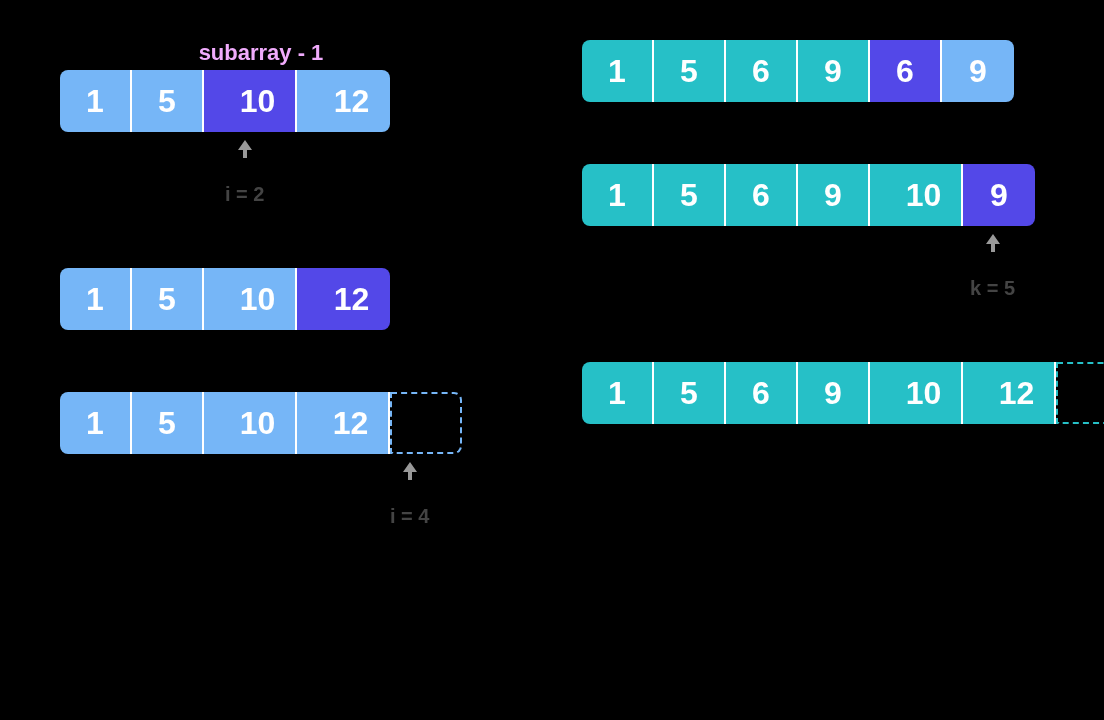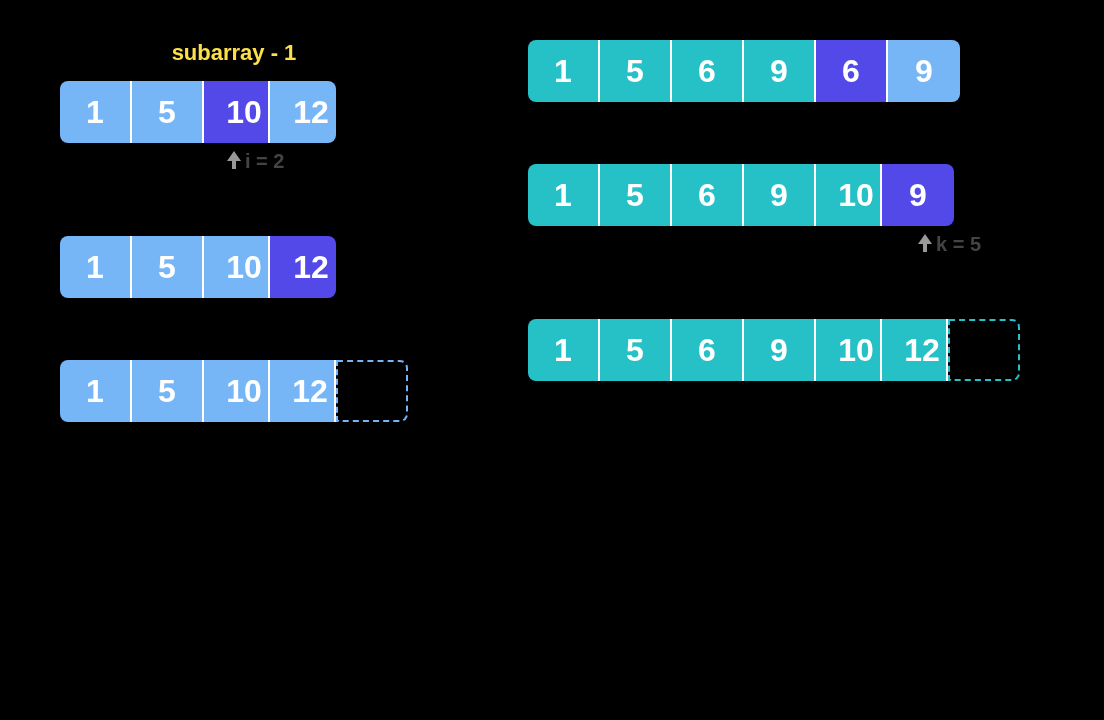--- a/index.html
+++ b/index.html
@@ -16,25 +16,25 @@
     }
     .container {
       display: flex;
       gap: 120px;
     }
     .col {
       display: flex;
       flex-direction: column;
     }
     .heading {
-      color: #fde047;
+      color: #f0abfc;
       font-size: 22px;
       font-weight: 600;
       text-align: center;
-      margin-bottom: 15px;
+      margin-bottom: 4px;
     }
     .row-block {
       margin-bottom: 62px;
     }
     .row-block:last-child {
       margin-bottom: 0;
     }
     .array {
       display: flex;
       border-radius: 8px;
@@ -54,21 +54,21 @@
     .cell:first-child {
       border-top-left-radius: 8px;
       border-bottom-left-radius: 8px;
     }
     .cell:last-child {
       border-right: none;
       border-top-right-radius: 8px;
       border-bottom-right-radius: 8px;
     }
     .cell.wide {
-      width: 66px;
+      width: 93px;
       padding-left: 16px;
     }
     .cell.lightblue { background: #76b6f7; }
     .cell.indigo { background: #5348e8; }
     .cell.teal { background: #26c0c7; }
     .cell.empty {
       background: transparent;
       border: 2px dashed #76b6f7;
       border-right: 2px dashed #76b6f7 !important;
     }
@@ -76,23 +76,23 @@
       background: transparent;
       border: 2px dashed #26c0c7;
       border-right: 2px dashed #26c0c7 !important;
     }
     .pointer-wrap {
       display: flex;
       margin-top: 6px;
     }
     .pointer {
       display: flex;
-      flex-direction: row;
+      flex-direction: column;
       align-items: center;
-      gap: 2px;
+      gap: 20px;
     }
     .arrow-up {
       color: #999;
       font-size: 20px;
       line-height: 1;
     }
     .plabel {
       color: #444;
       font-size: 20px;
       font-weight: 600;
@@ -131,20 +131,28 @@
           </div>
         </div>
         <div class="row-block">
           <div class="array">
             <div class="cell lightblue">1</div>
             <div class="cell lightblue">5</div>
             <div class="cell lightblue wide">10</div>
             <div class="cell lightblue wide">12</div>
             <div class="cell empty"></div>
           </div>
+          <div class="pointer-wrap" style="padding-left: 330px;">
+            <div class="pointer">
+              <div class="arrow-up"><svg width="18" height="22" viewBox="0 0 18 22">
+                  <path d="M9 2 L16 12 L11 12 L11 20 L7 20 L7 12 L2 12 Z" fill="#999"></path>
+                </svg></div>
+              <div class="plabel">i = 4</div>
+            </div>
+          </div>
         </div>
       </div>
   </div>
   <div class="col">
     <div id="right-rows">
         <div class="row-block">
           <div class="array">
             <div class="cell teal">1</div>
             <div class="cell teal">5</div>
             <div class="cell teal">6</div>

